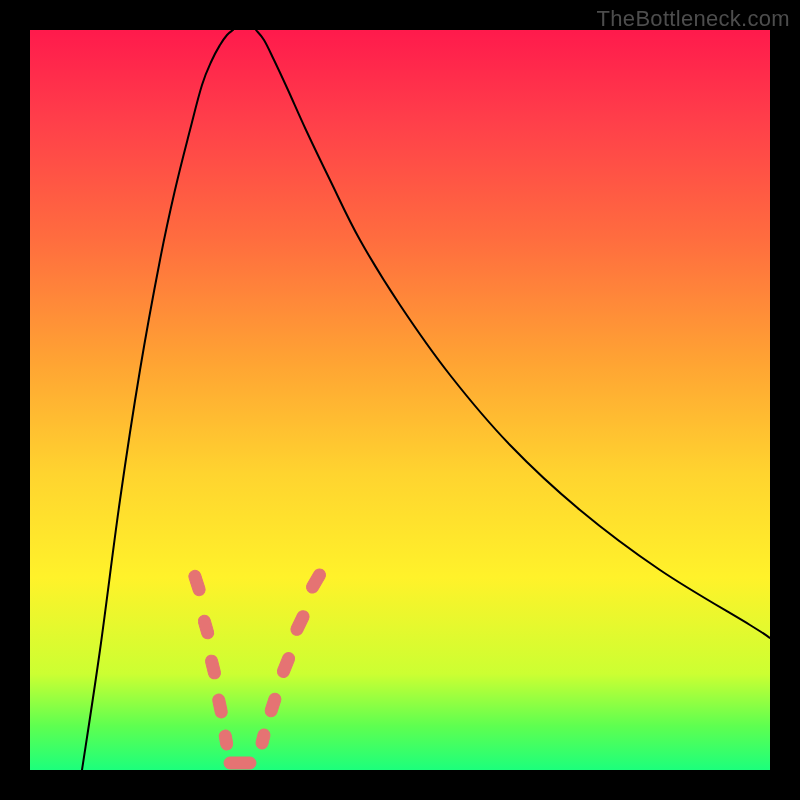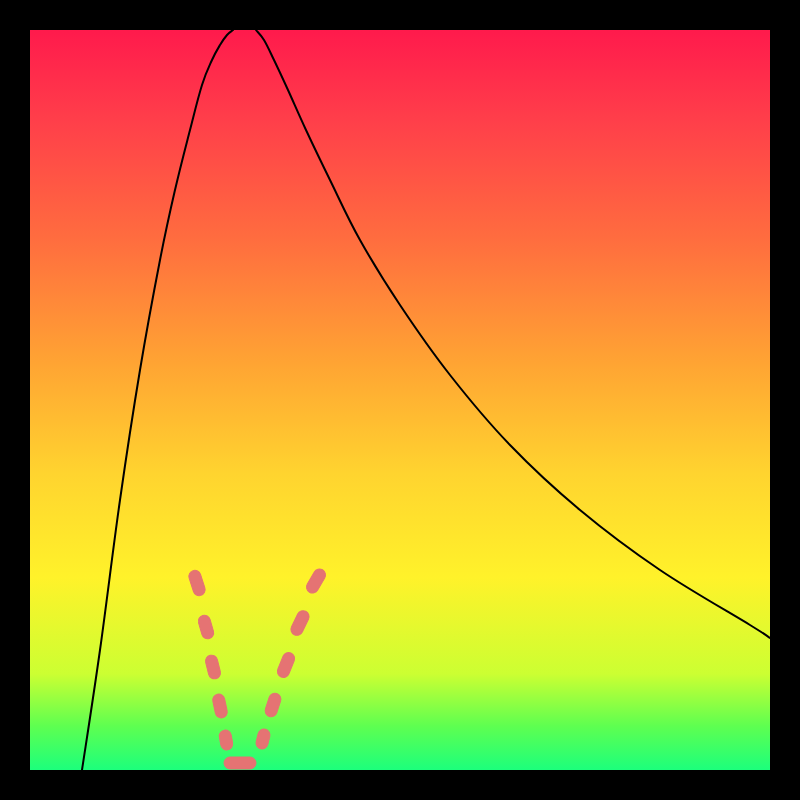--- a/index.html
+++ b/index.html
@@ -74,13 +74,14 @@
           <rect x="-10" y="-6" width="20" height="12" rx="6" ry="6" fill="#e57373" stroke="#e57373" transform="translate(196 710) rotate(80)"></rect>
           <rect x="-16" y="-6" width="32" height="12" rx="6" ry="6" fill="#e57373" stroke="#e57373" transform="translate(210 733) rotate(0)"></rect>
           <rect x="-10" y="-6" width="20" height="12" rx="6" ry="6" fill="#e57373" stroke="#e57373" transform="translate(233 709) rotate(-76)"></rect>
           <rect x="-12" y="-6" width="24" height="12" rx="6" ry="6" fill="#e57373" stroke="#e57373" transform="translate(243 675) rotate(-72)"></rect>
           <rect x="-13" y="-6" width="26" height="12" rx="6" ry="6" fill="#e57373" stroke="#e57373" transform="translate(256 635) rotate(-68)"></rect>
           <rect x="-13" y="-6" width="26" height="12" rx="6" ry="6" fill="#e57373" stroke="#e57373" transform="translate(270 593) rotate(-64)"></rect>
           <rect x="-13" y="-6" width="26" height="12" rx="6" ry="6" fill="#e57373" stroke="#e57373" transform="translate(286 551) rotate(-60)"></rect>
         </g>
     </svg>
   </div>
+  <div class="watermark">TheBottleneck.com</div>
 </div>
 
 </body></html>

